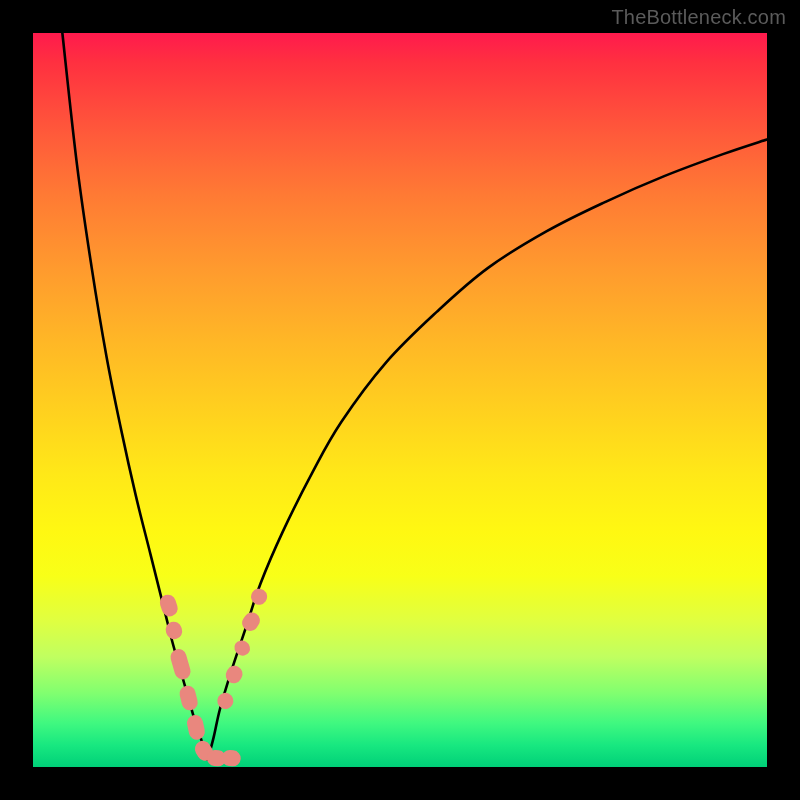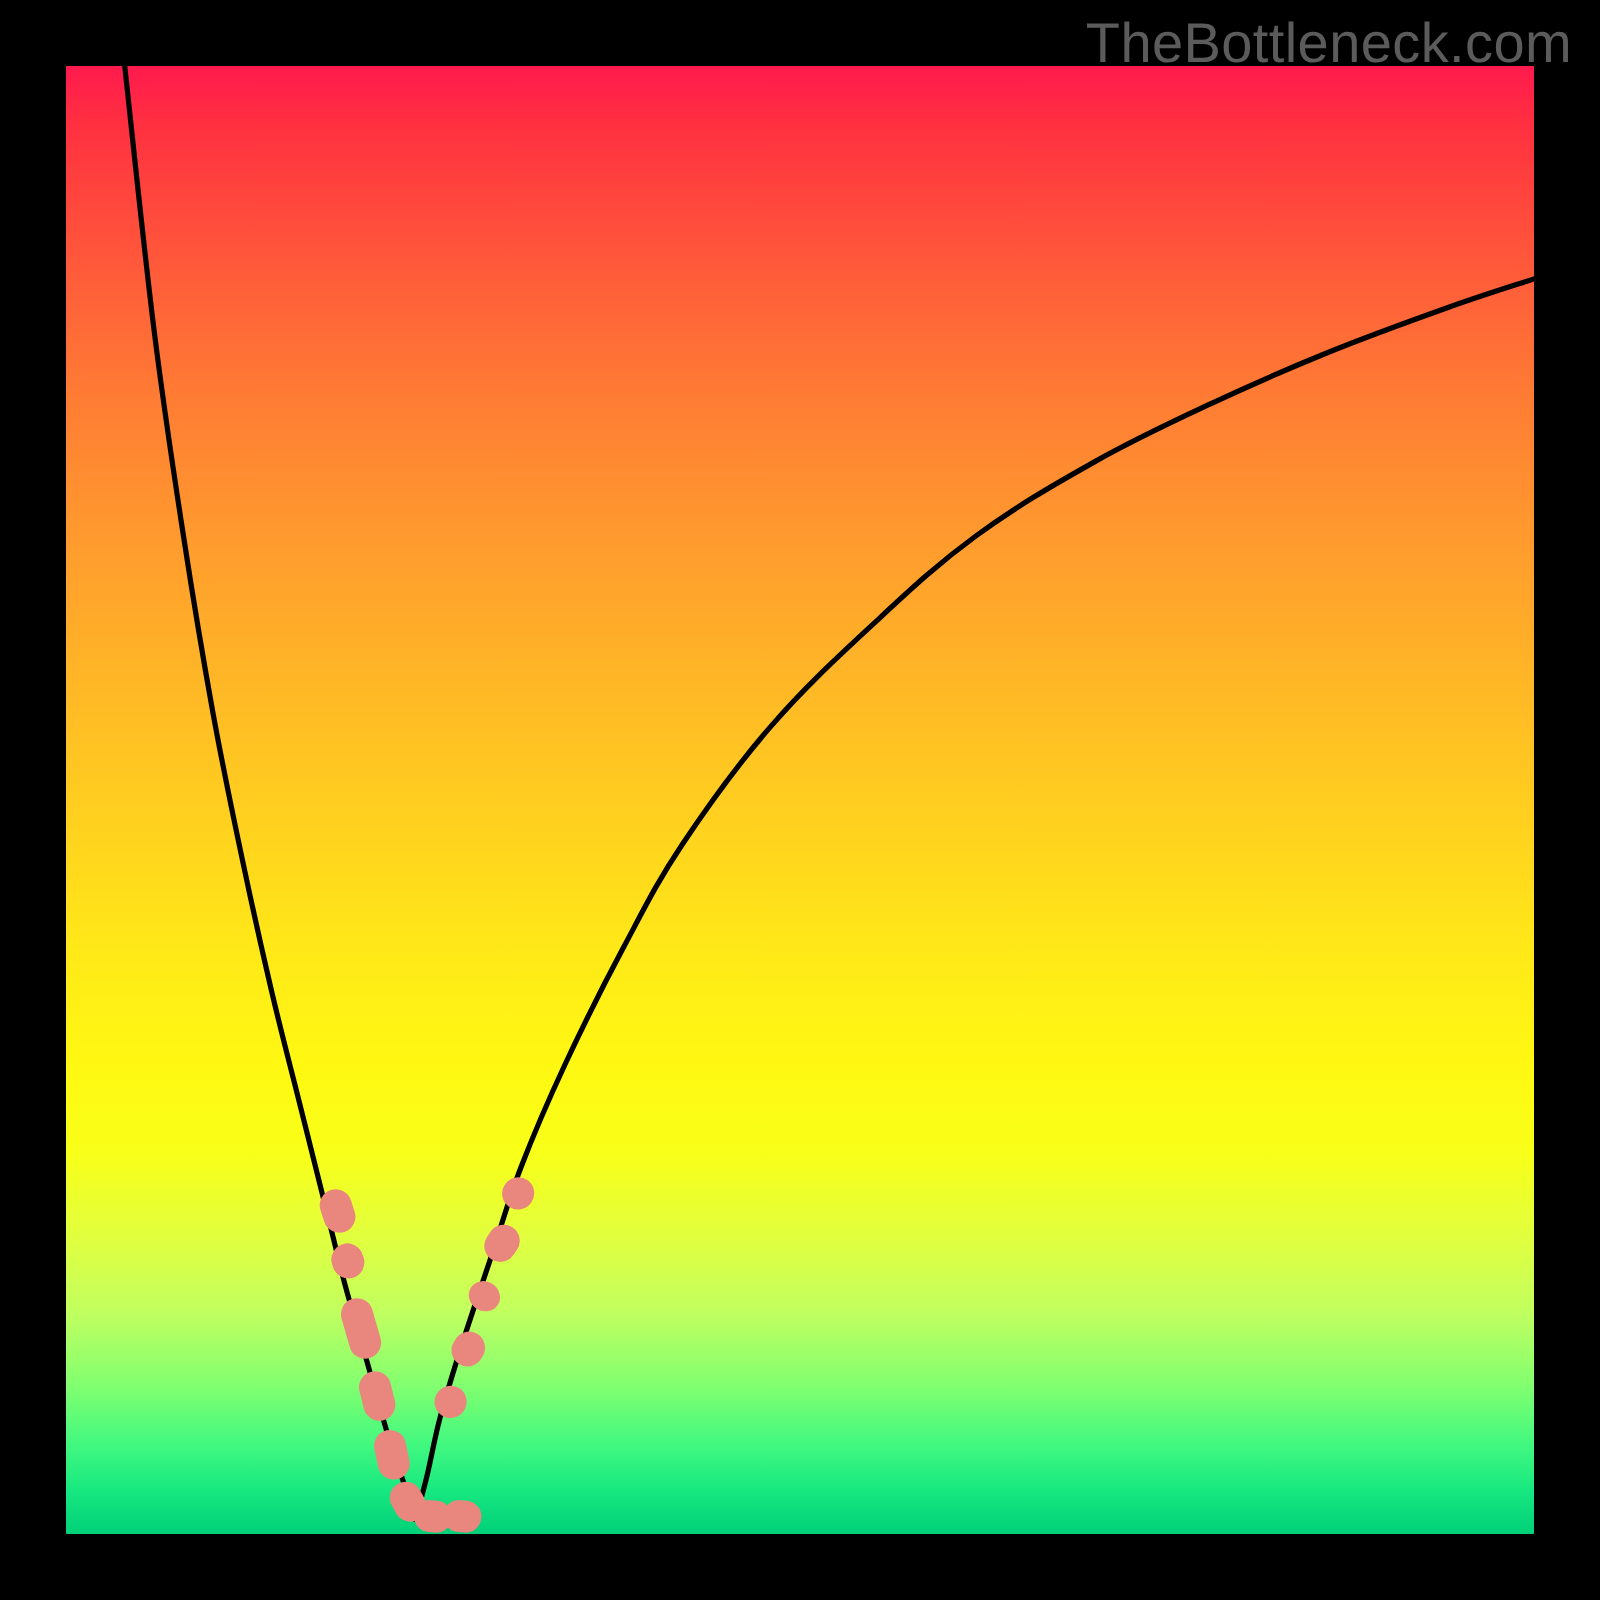--- a/index.html
+++ b/index.html
@@ -43,21 +43,21 @@
       #40f880 94%,
       #18e880 97%,
       #00d078 100%
     );
   }
   .watermark {
     position: absolute;
     top: 6px;
     right: 14px;
     color: #5b5b5b;
-    font-size: 28px;
+    font-size: 20px;
     font-weight: 500;
     letter-spacing: 0.2px;
     user-select: none;
   }
   svg.curve {
     position: absolute;
     left: 0;
     top: 0;
     width: 734px;
     height: 734px;

